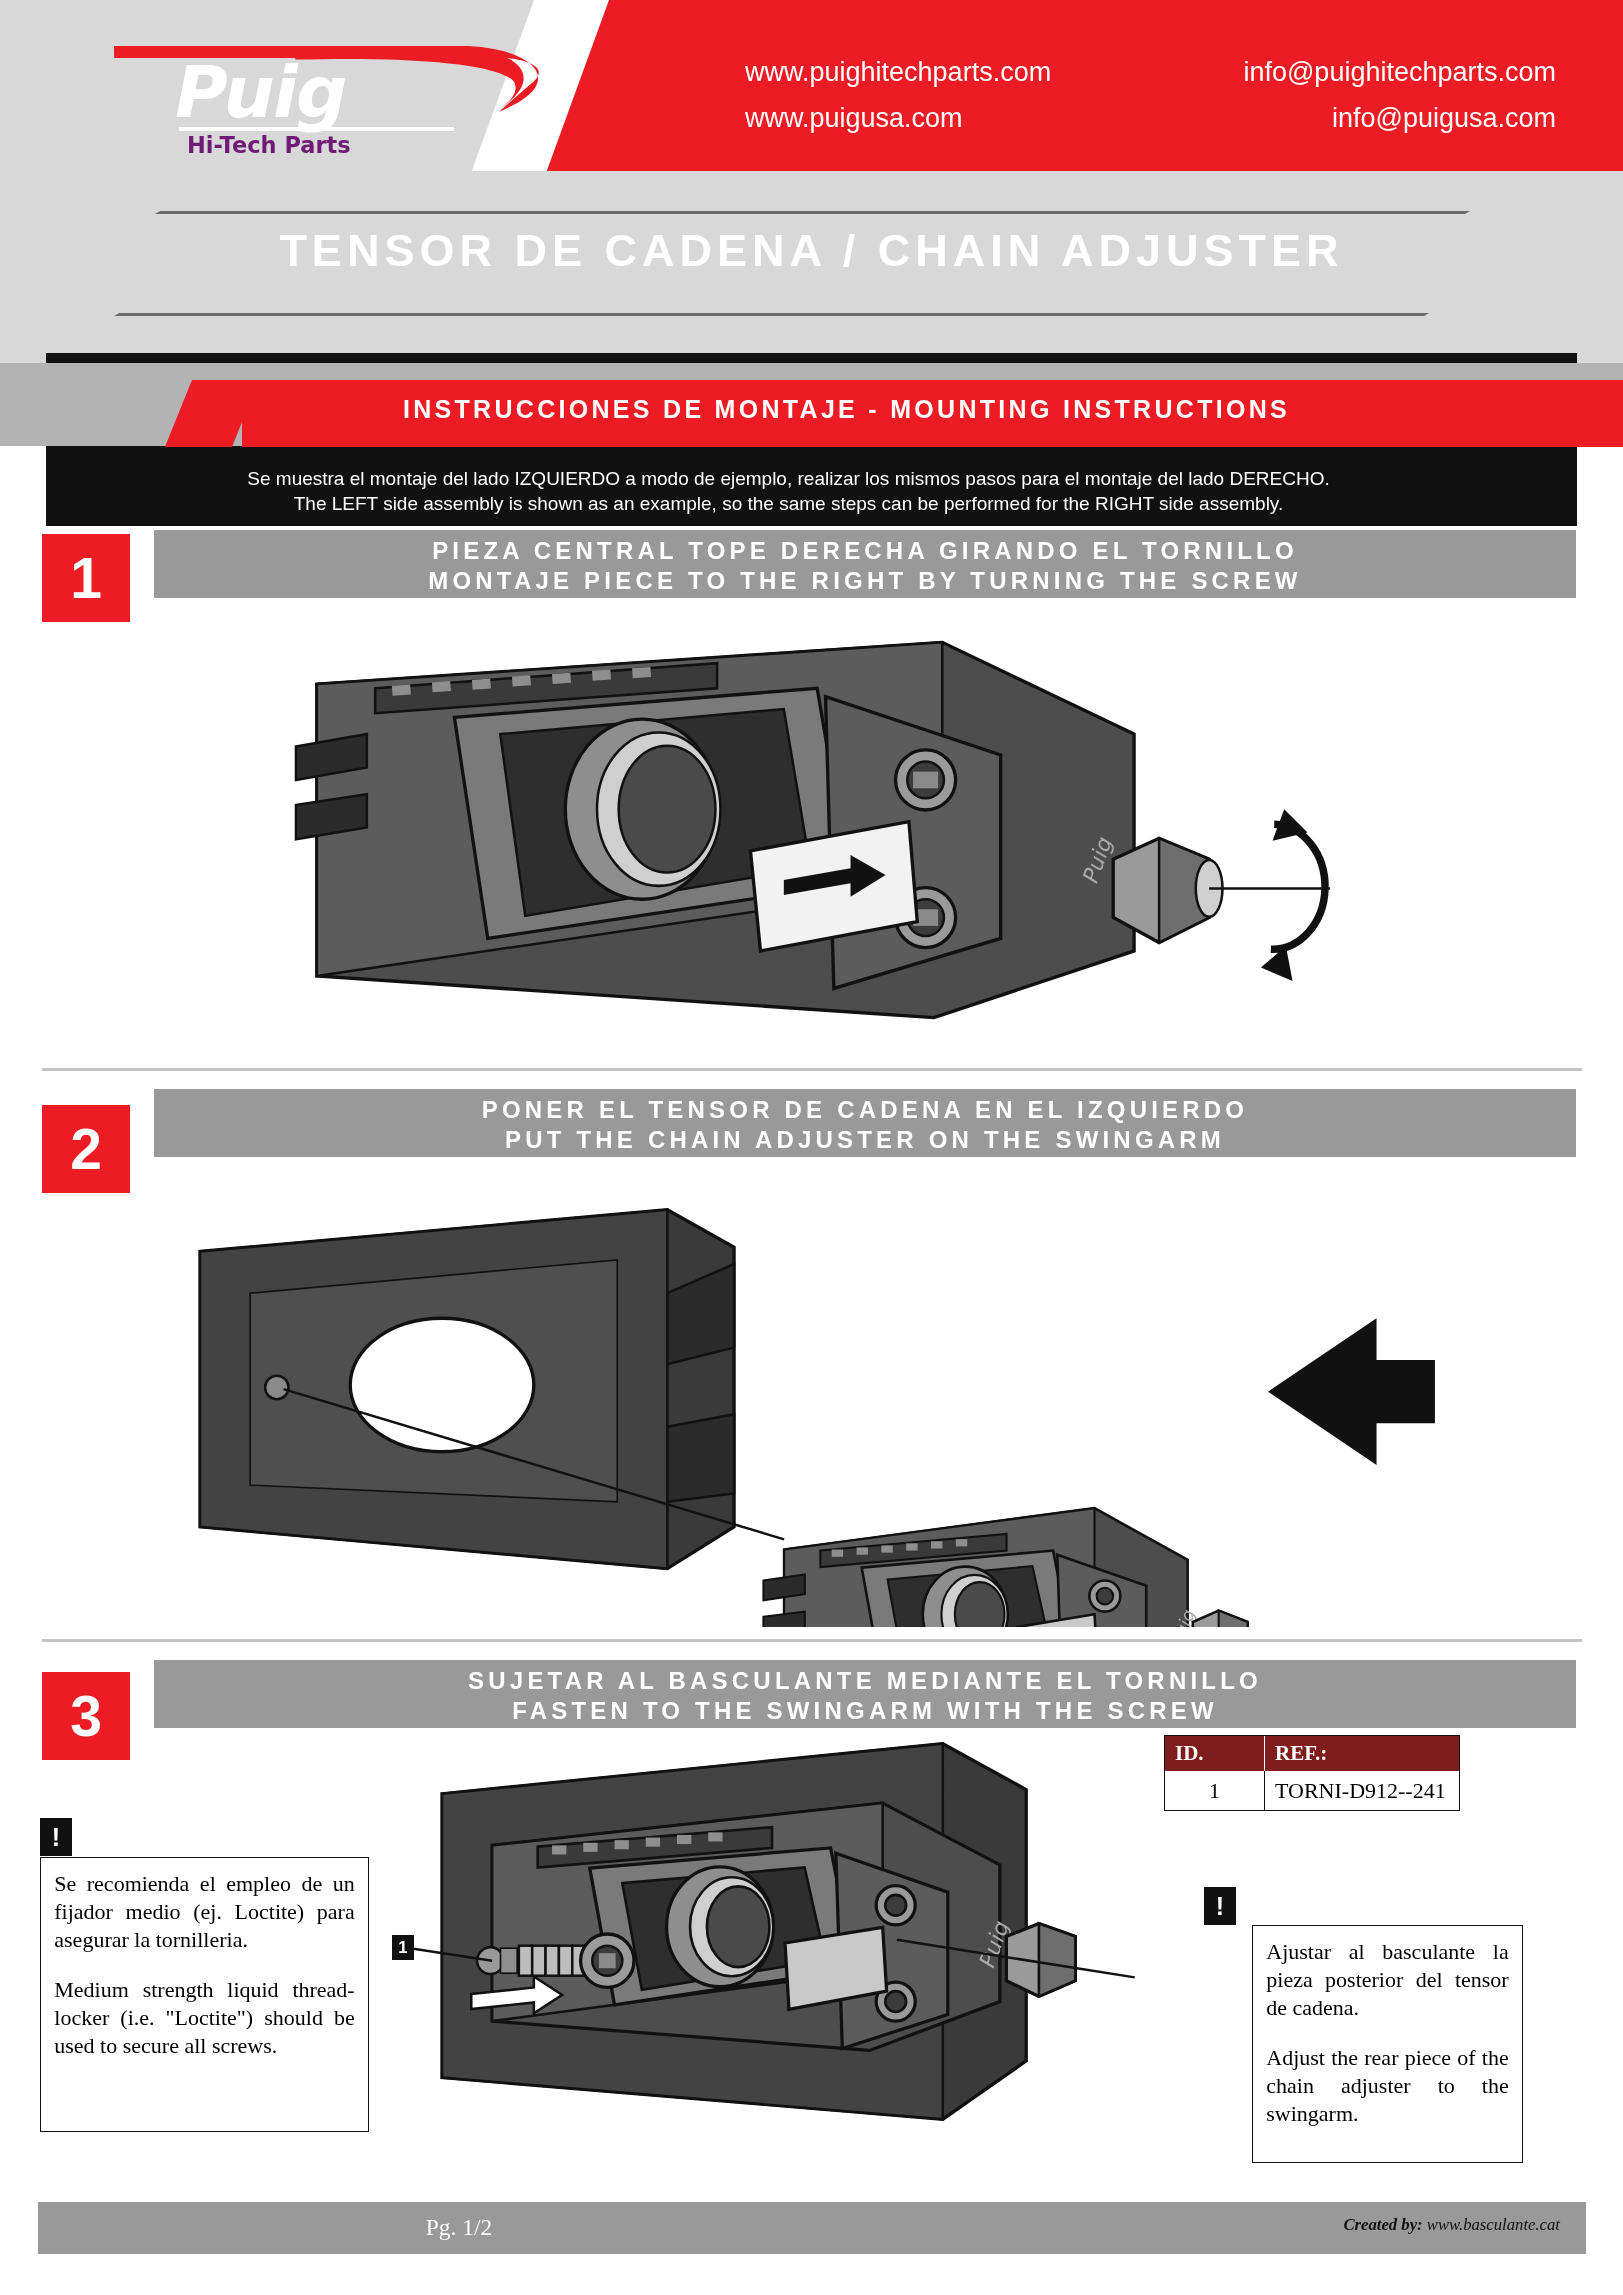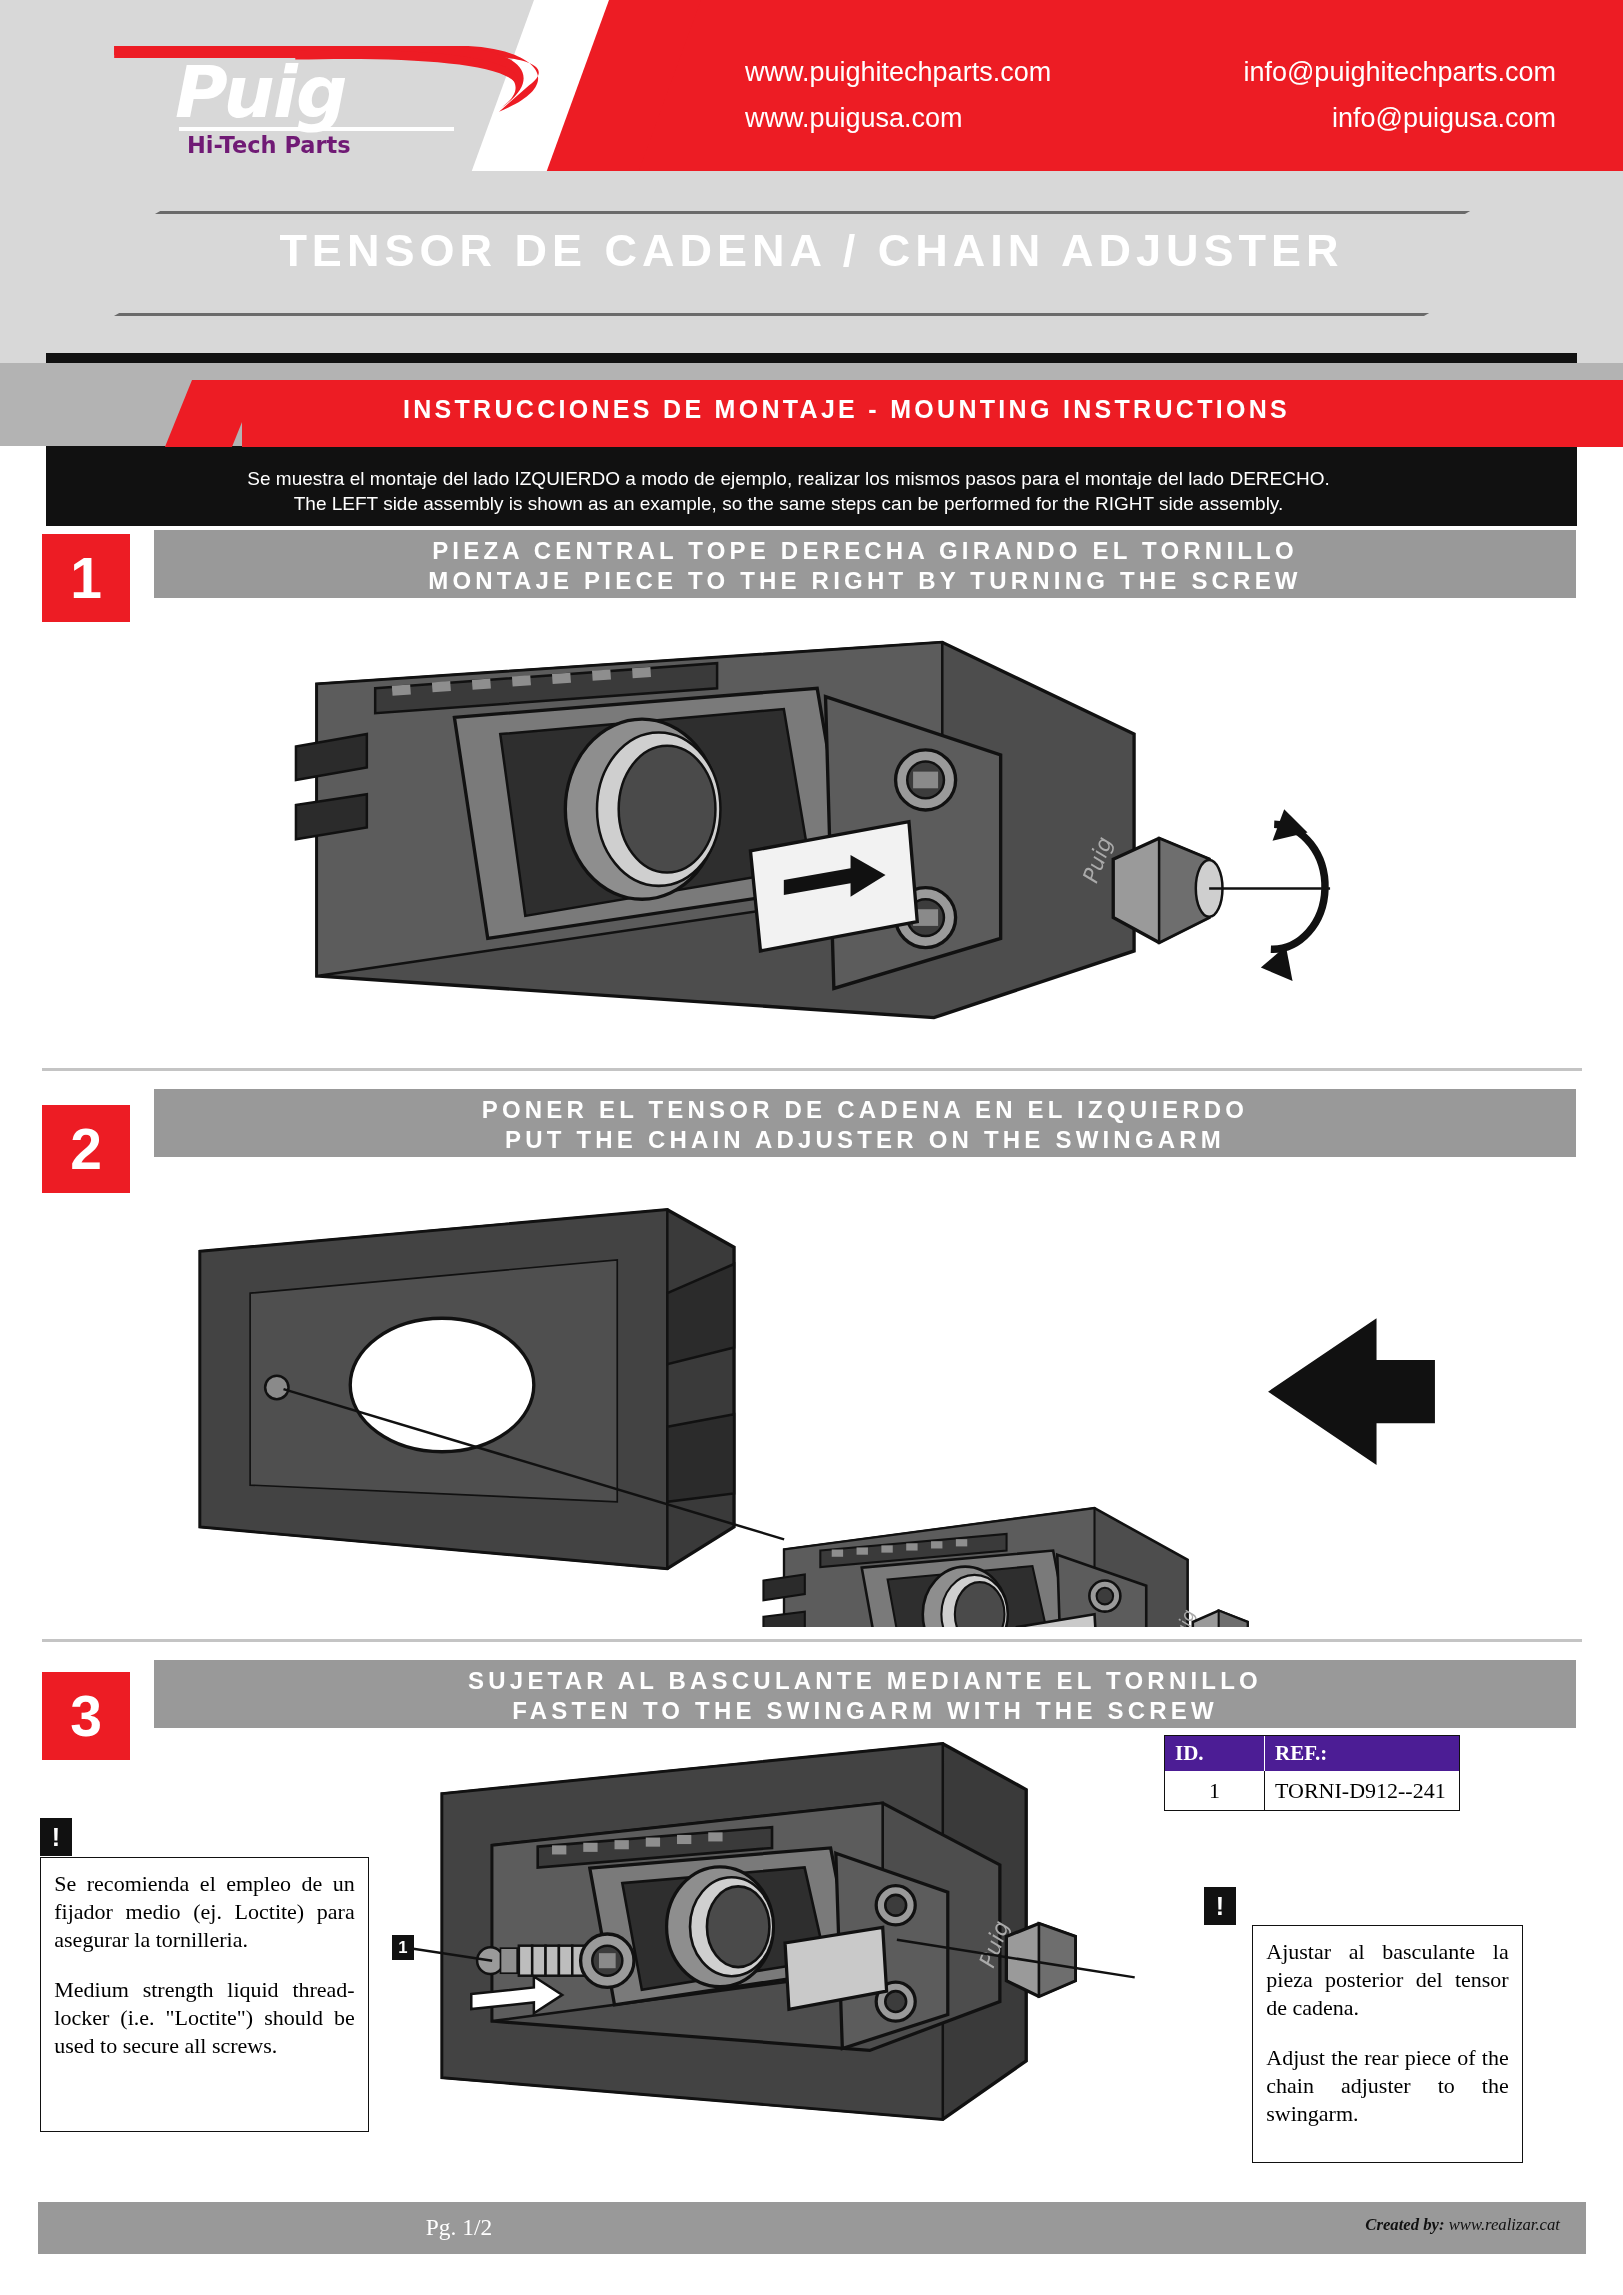--- a/index.html
+++ b/index.html
@@ -296,21 +296,21 @@
   .reftable {
     position: absolute;
     left: 1164px; top: 1735px;
     width: 296px;
     border: 1.7px solid #111111;
     box-sizing: border-box;
     background: #ffffff;
   }
   .reftable .thead {
     display: flex;
-    background: #4c1d95;
+    background: #7f1d1d;
     color: #ffffff;
     font-family: "Liberation Serif", serif;
     font-size: 21px;
     font-weight: bold;
   }
   .reftable .thead div { padding: 5px 10px; }
   .reftable .thead .c1 { width: 79px; border-right: 1.7px solid #ffffff; }
   .reftable .trow {
     display: flex;
     font-family: "Liberation Serif", serif;
@@ -614,17 +614,17 @@
   <div class="callout" style="left:1204px; top:1925px; width:271px; height:238px;margin-left:48px;">
     <p>Ajustar al basculante la pieza posterior del tensor de cadena.</p>
     <p>Adjust the rear piece of the chain adjuster to the swingarm.</p>
   </div>
 
   <div class="footer"></div>
   <div class="footer-bar"></div>
   <div class="footer-pg">Pg. 1/2</div>
   <div class="footer-created">
     <b>Created by:</b>
-    <span>www.realizar.cat</span>
+    <span>www.basculante.cat</span>
   </div>
 
 </div>
 
 
 </body></html>

